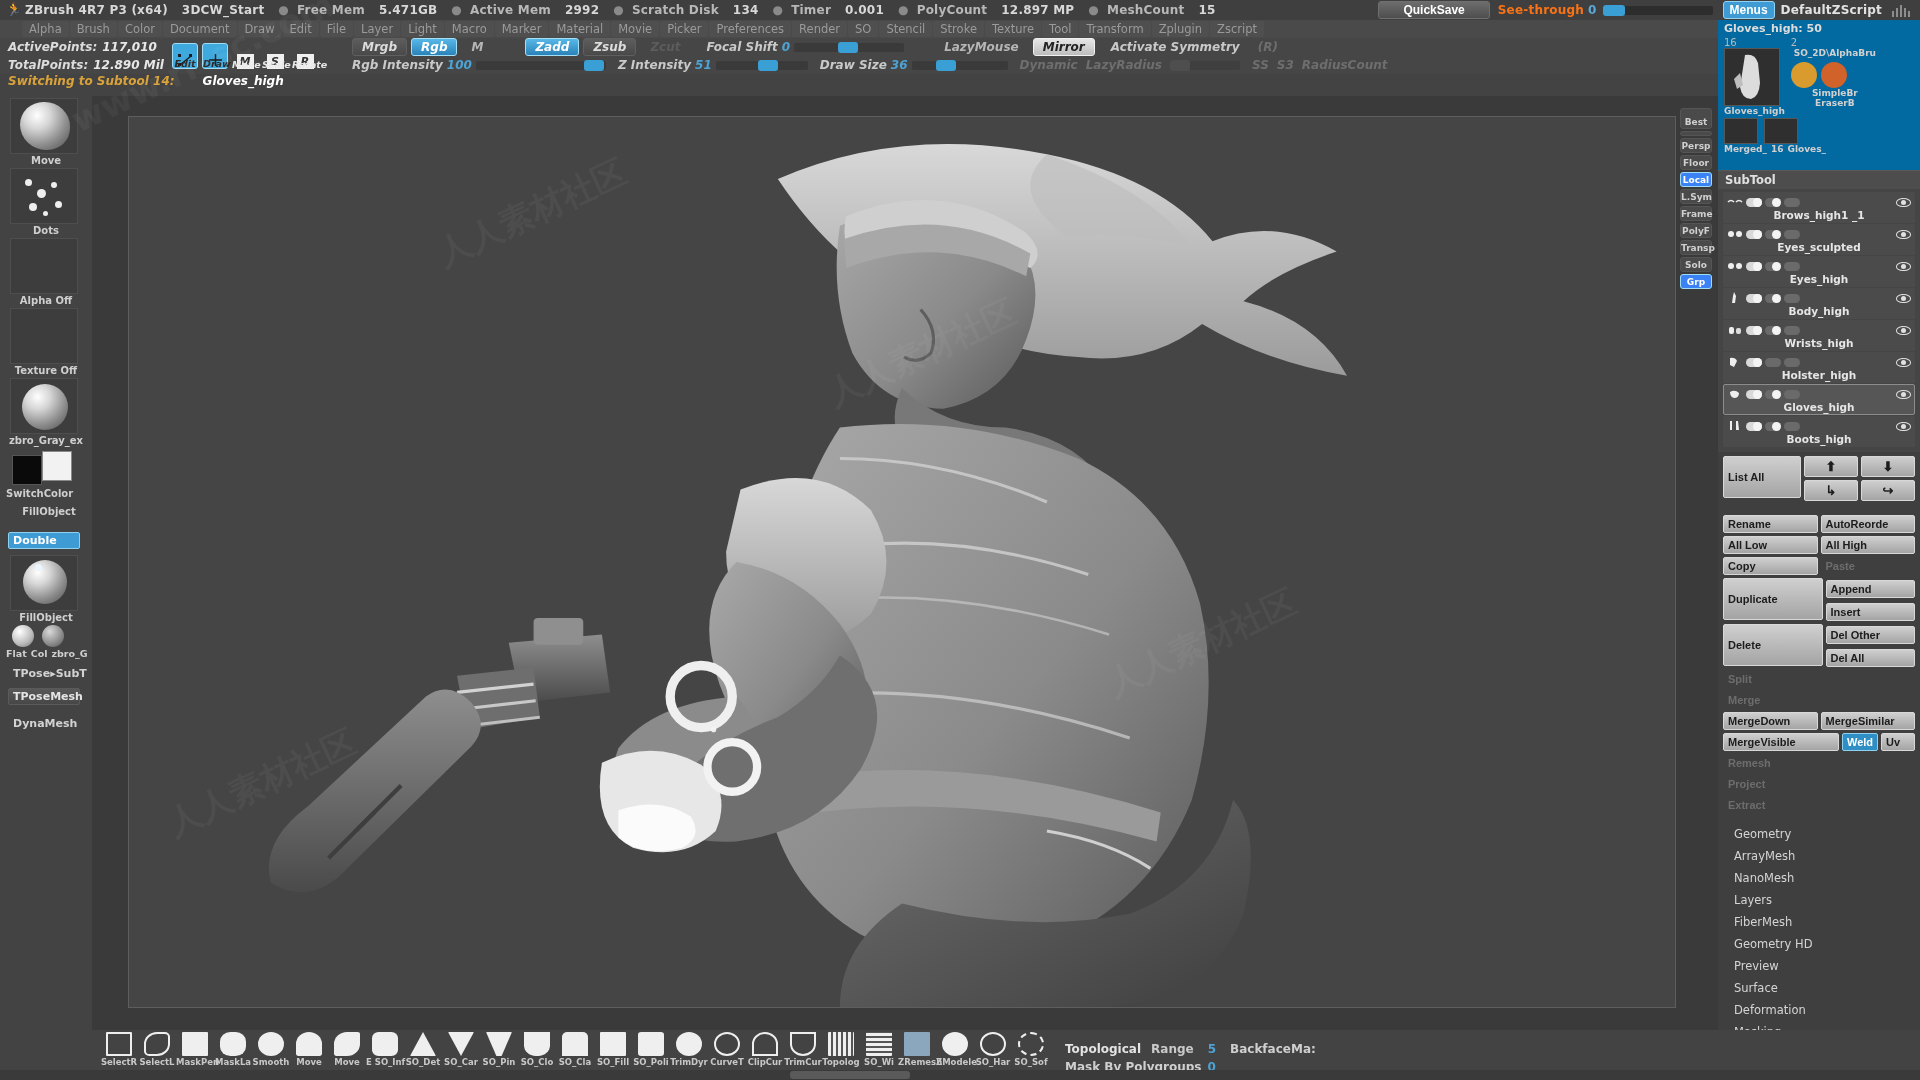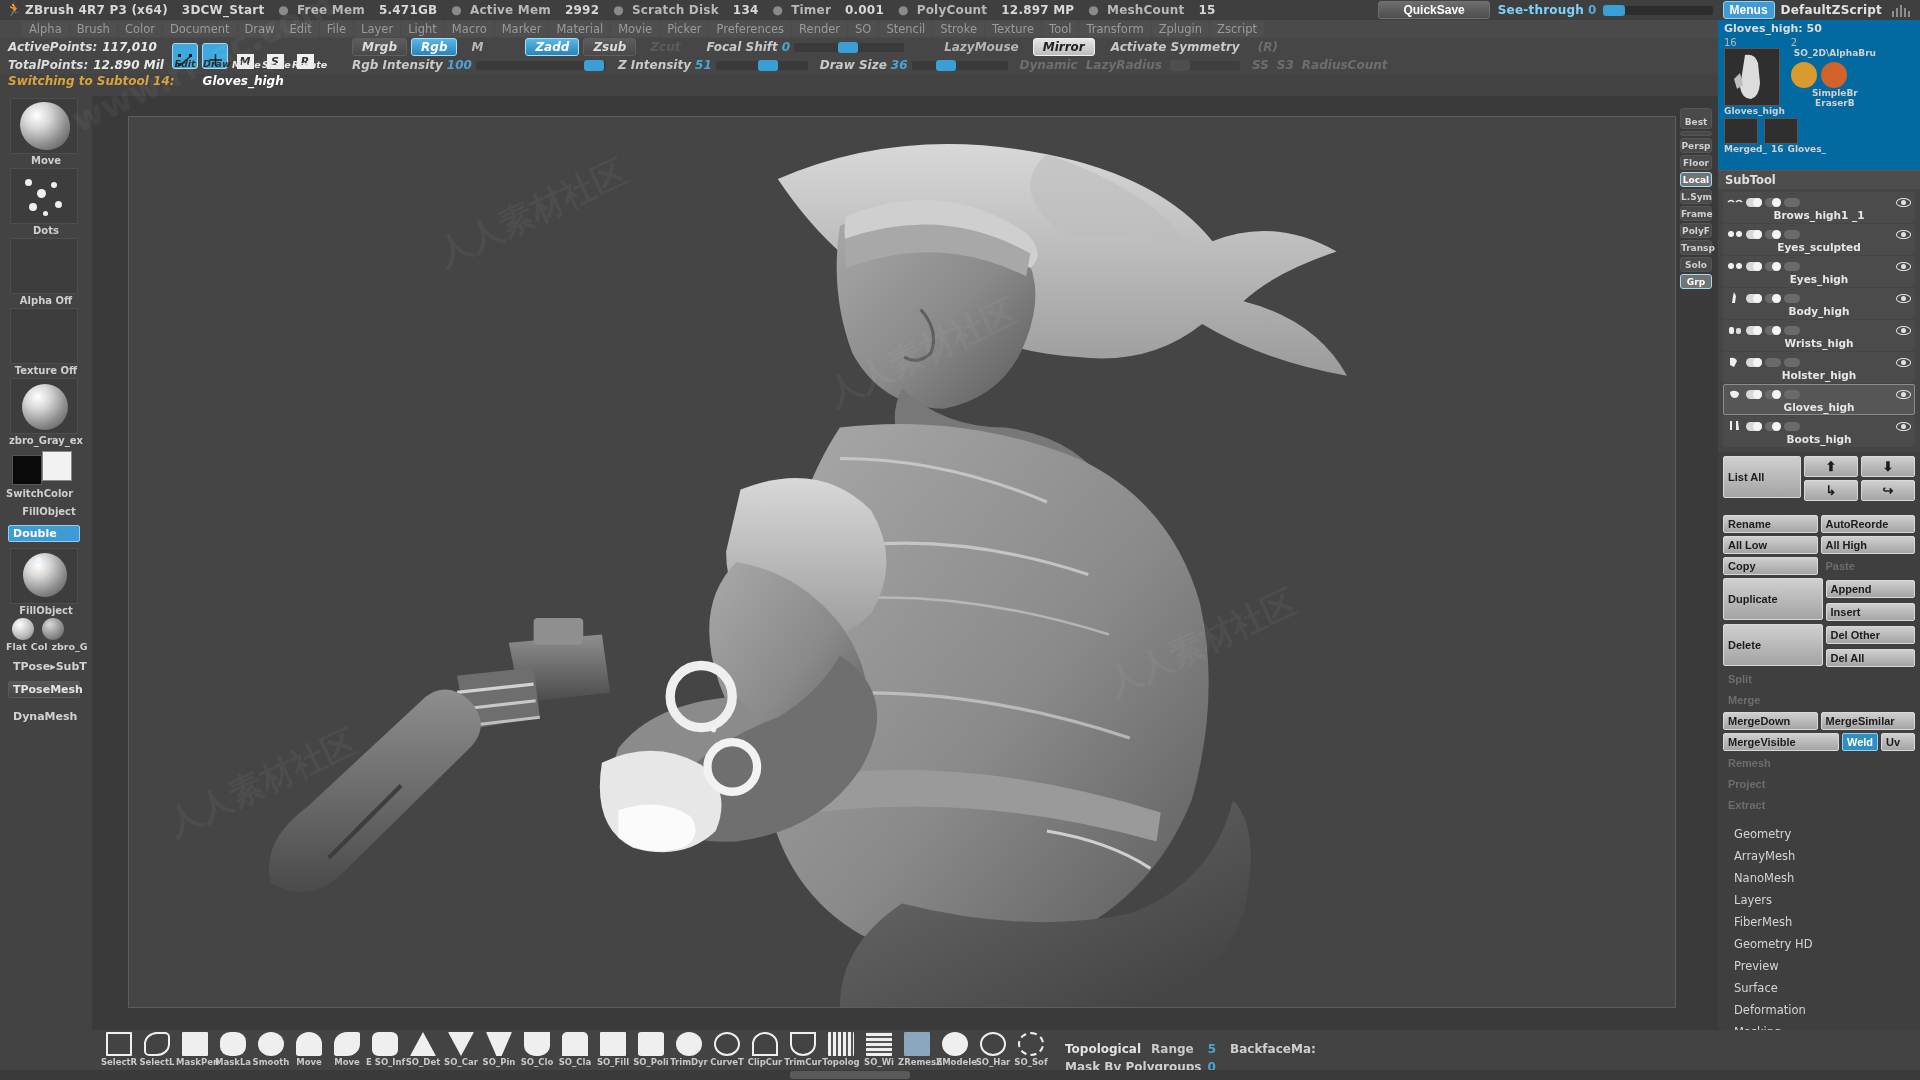--- a/index.html
+++ b/index.html
@@ -12,21 +12,21 @@
     background:#3f3f3f; display:flex; align-items:center; font-size:12px;
     font-weight:bold; color:#d8d8d8; padding-left:6px; letter-spacing:.2px; }
   .zlogo { width:14px; height:14px; margin-right:5px; color:#7fbf3f; font-size:13px; line-height:14px; }
   .ti { margin-right:14px; white-space:nowrap; }
   .ti.dim { color:#b8b8b8; font-weight:bold; }
   .bullet { color:#8a8a8a; margin-right:8px; }
   .tb-spacer { flex:1; }
   .qsave { background:linear-gradient(#6d6d6d,#4e4e4e); border:1px solid #6f6f6f;
     border-radius:3px; color:#fff; font-size:12px; font-weight:bold; padding:1px 24px;
     margin-right:8px; }
-  .seethru { color:#7dd3fc; font-size:12px; font-weight:bold; margin-right:4px; }
+  .seethru { color:#f97316; font-size:12px; font-weight:bold; margin-right:4px; }
   .seethru-val { color:#5aa9d6; font-size:12px; font-weight:bold; margin-right:6px; }
   .st-slider { width:110px; height:9px; background:#2d2d2d; border-radius:2px;
     position:relative; margin-right:10px; }
   .st-slider i { position:absolute; left:0; top:-1px; width:22px; height:11px;
     background:#3a9fd4; border-radius:3px; display:block; }
   .menusbtn { background:#3f9bd4; border:1px solid #8fd2f2; border-radius:3px;
     color:#fff; font-size:12px; font-weight:bold; padding:1px 6px; margin-right:6px; }
   .dzs { color:#e2e2e2; font-size:12px; font-weight:bold; margin-right:10px; }
   .barsicon { display:flex; gap:2px; align-items:flex-end; height:13px; margin-right:10px; }
   .barsicon b { width:2px; background:#8d8d8d; display:block; }
@@ -96,21 +96,21 @@
     background:#3a3a3a; }
   .doc { position:absolute; left:36px; top:20px; right:42px; bottom:22px;
     background:linear-gradient(#4c4c4c,#3e3e3e); border:1px solid #5e5e5e; overflow:hidden; }
   .figure { position:absolute; left:0; top:0; width:100%; height:100%; }
 
   
   .sidebtns { position:absolute; right:206px; top:108px; width:34px; }
   .sb { width:32px; margin-bottom:2px; border-radius:3px; text-align:center;
     font-size:9px; font-weight:bold; color:#cfcfcf; background:#4a4a4a;
     border:1px solid #555; padding:2px 0 1px; }
-  .sb.on { background:#737373; color:#fff; border:1px solid #9fdcf5; }
+  .sb.on { background:#3b82f6; color:#fff; border:1px solid #9fdcf5; }
   .sb.tall { padding:8px 0 1px; }
 
   
   .rpanel { position:absolute; right:0; top:20px; width:202px; bottom:0; background:#3f3f3f; }
   .rtop { height:150px; background:#0369a1; position:relative; }
   .toolhead { font-size:11px; color:#dcdcdc; font-weight:bold; padding:2px 0 0 6px; }
   .toolnum { font-size:10px; color:#b9b9b9; }
   .thumbbox { width:56px; height:58px; background:#2f2f2f; border:1px solid #565656;
     position:relative; overflow:hidden; }
   .thlabel { font-size:9px; color:#d0d0d0; text-align:center; font-weight:bold; }
@@ -350,21 +350,21 @@
         <span class="ball"></span>
       </div>
     <div class="swlabel">zbro_Gray_ex</div>
 
     <div style="position:relative;height:38px;margin:3px 0 0 8px">
       <span class="blackbox"></span>
       <span class="whitebox"></span>
     </div>
     <div class="swlabel" style="text-align:left;padding-left:6px">SwitchColor</div>
     <div class="swlabel" style="text-align:center;padding-left:6px;margin-top:7px">FillObject</div>
-    <div class="lbtn blue" style="margin-top:8px">Double</div>
+    <div class="lbtn blue" style="margin-top:15px">Double</div>
 
     <div class="swatch" style="margin-top:6px;height:56px">
       <span class="ball" style="left:12px;top:4px;width:44px;height:44px"></span>
       <span style="position:absolute;left:24px;top:8px;width:7px;height:7px;border-radius:50%;background:#eaf6ff"></span>
     </div>
     <div class="swlabel">FillObject</div>
 
     <div style="display:flex;gap:8px;margin:2px 0 0 12px">
       <span class="smallcirc" style="background:radial-gradient(circle at 35% 30%,#fff,#b9b9b9 60%,#6e6e6e)"></span>
       <span class="smallcirc" style="background:radial-gradient(circle at 35% 30%,#d9d9d9,#7c7c7c 70%,#3d3d3d)"></span>

